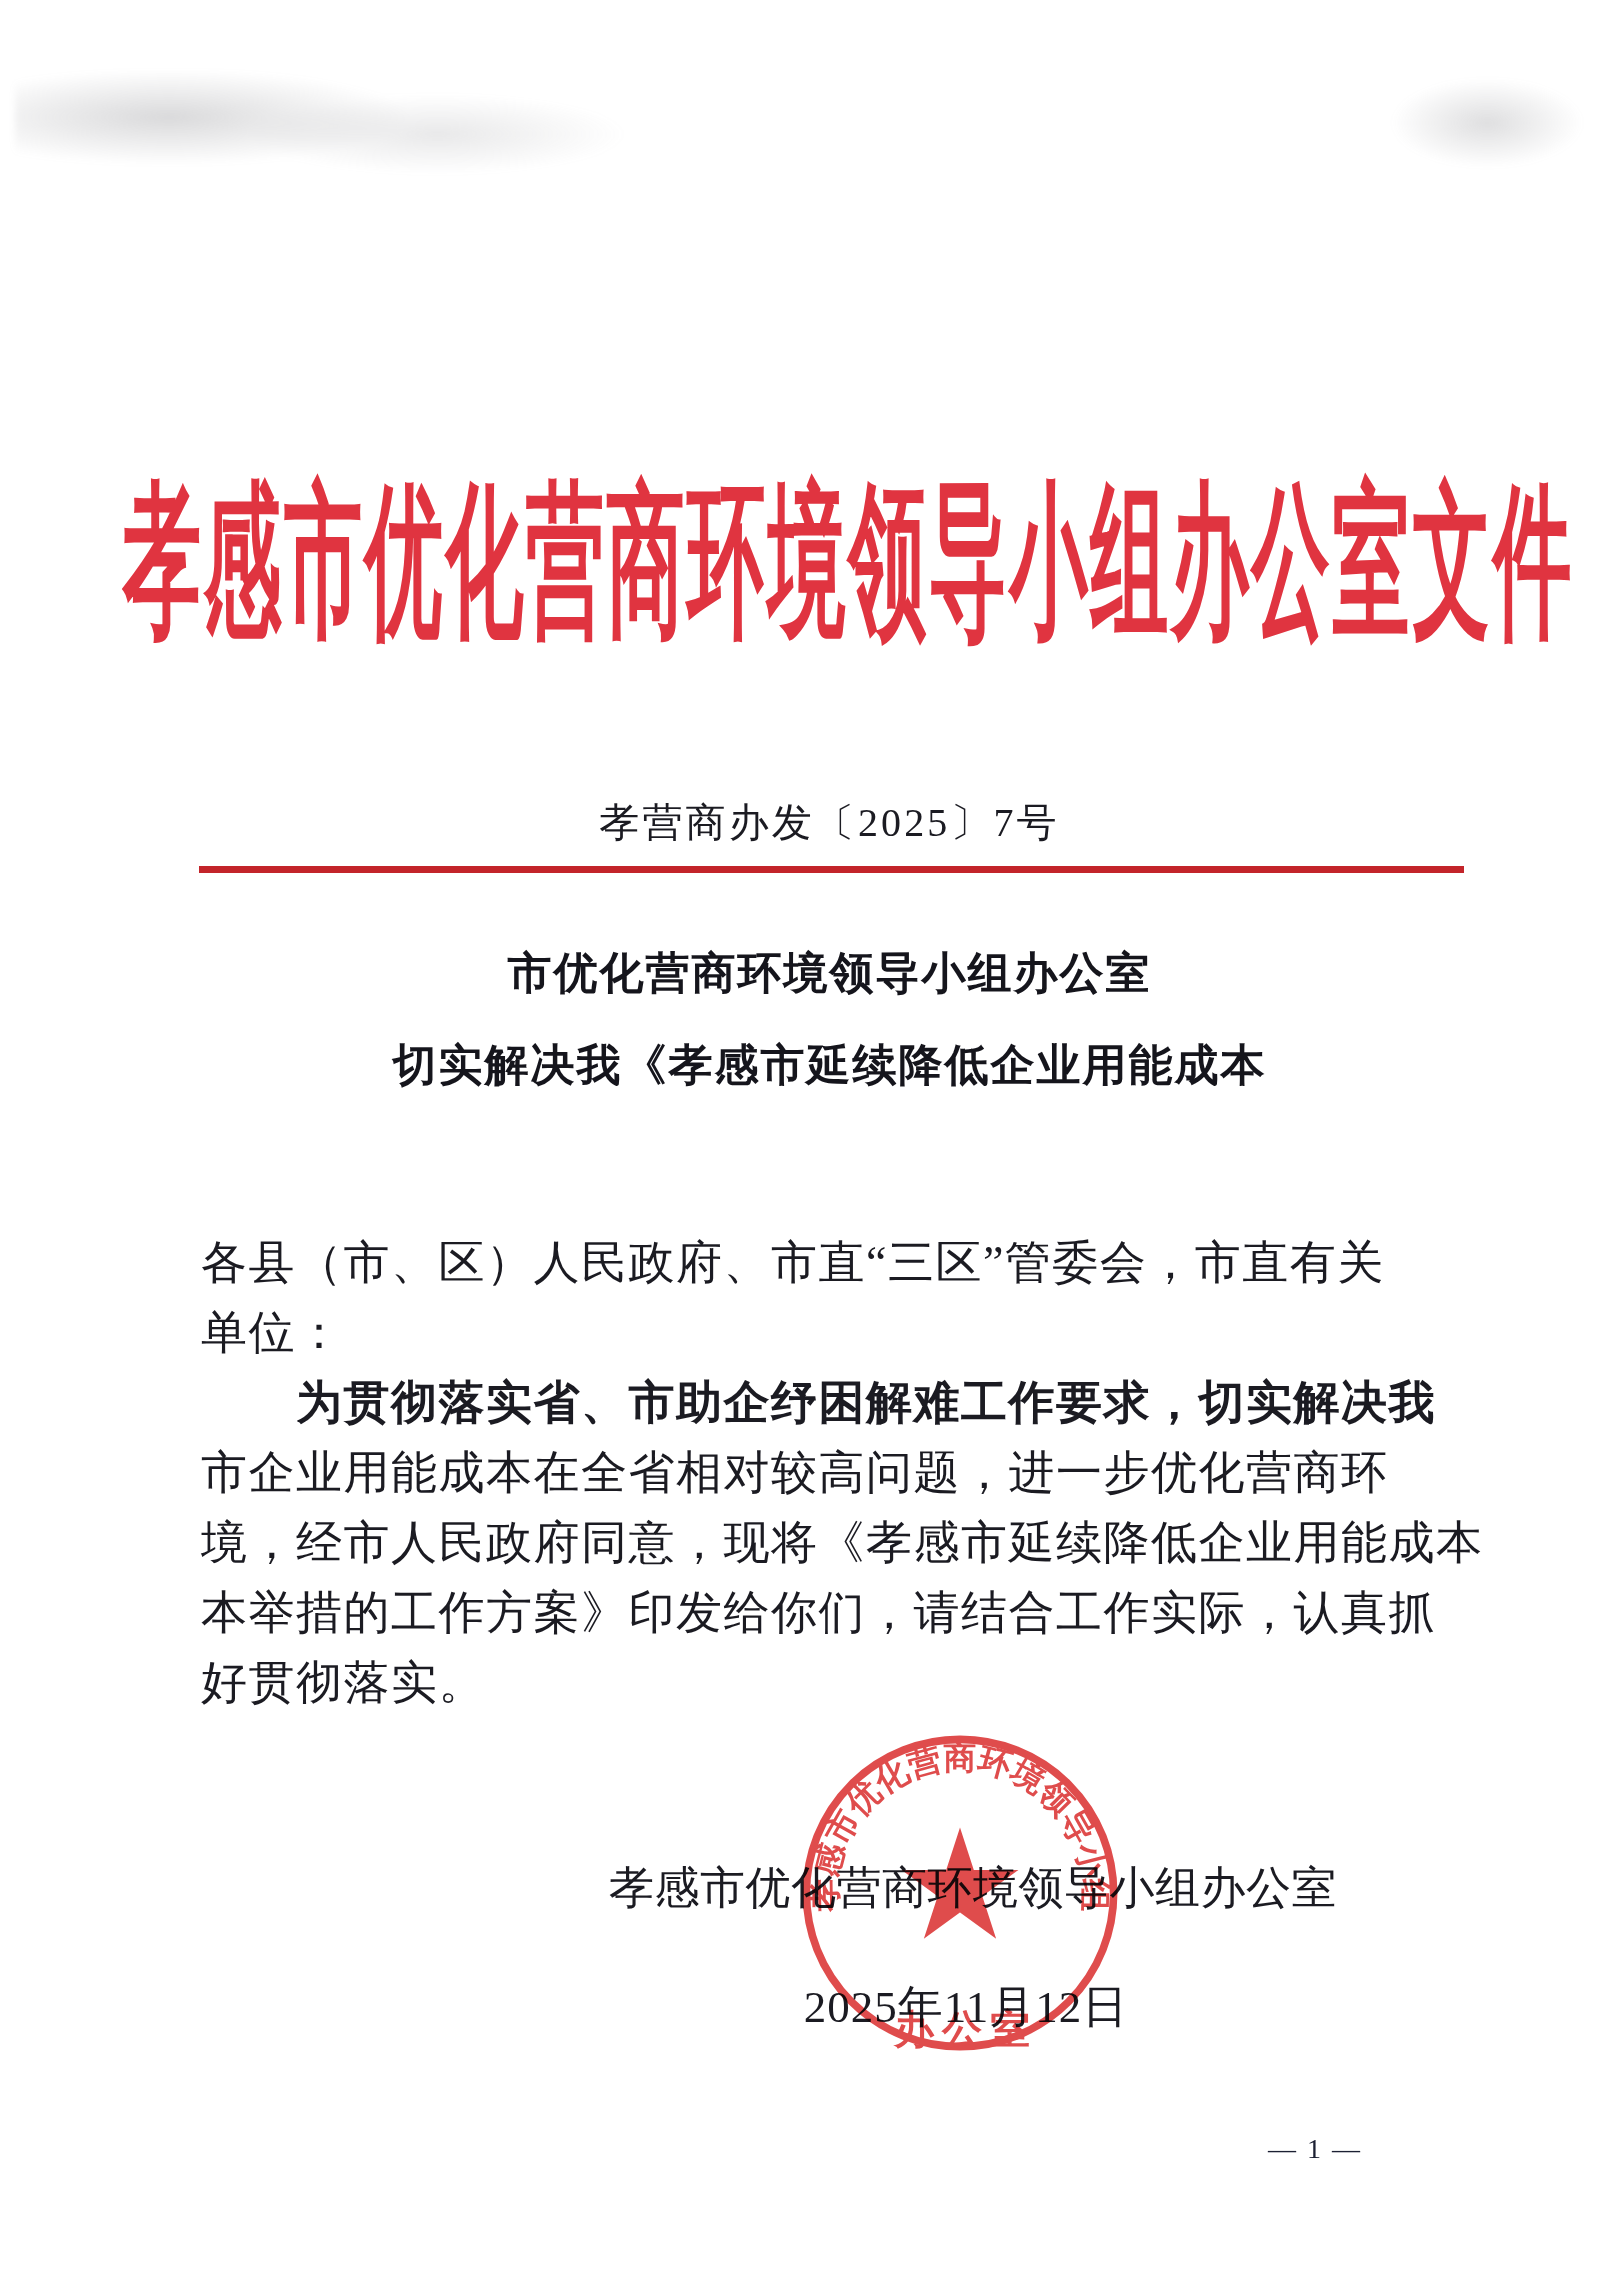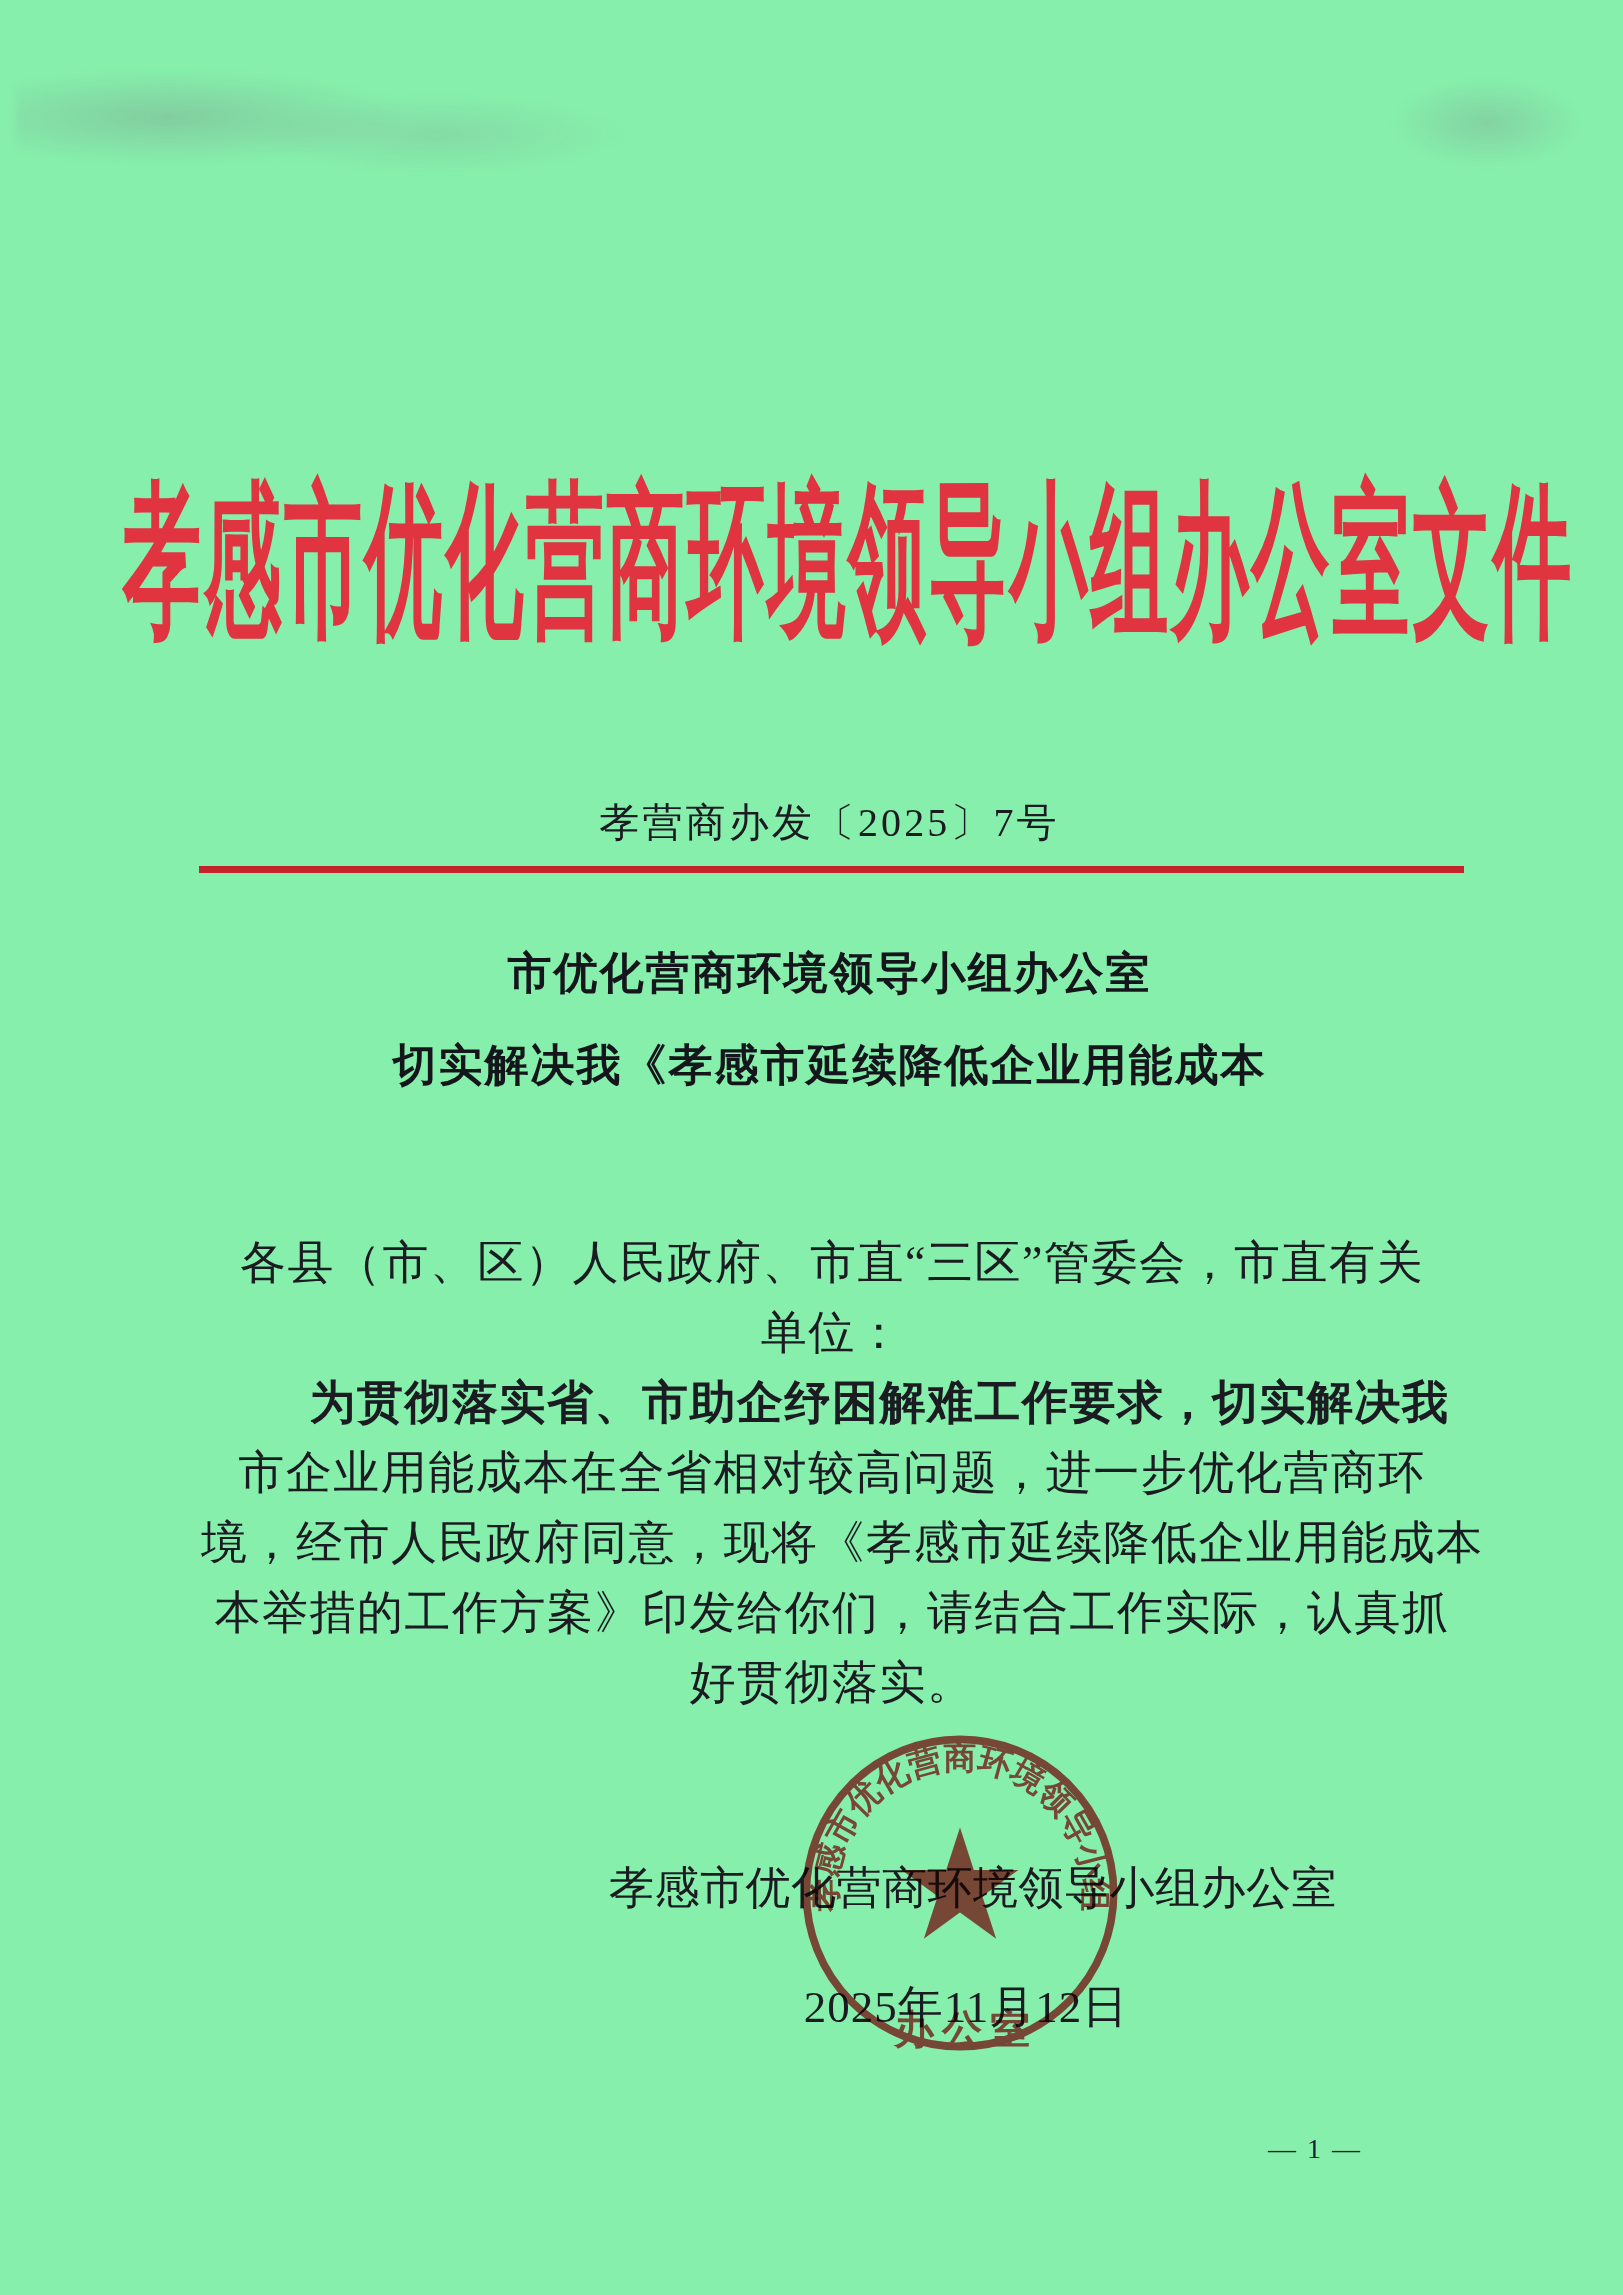--- a/index.html
+++ b/index.html
@@ -1,19 +1,19 @@
 <!DOCTYPE html>
 <html style="font-size:8.2px"><head>
 <meta charset="utf-8">
 <style>
   html,body{margin:0;padding:0;background:#9a9a9a;}
   .page{
     position:relative;
     width:1624px;height:2295px;
-    background:#86efac;
+    background:#ffffff;
     overflow:hidden;
     font-family:"Liberation Serif", serif;
   }
   
   .smudge{position:absolute;pointer-events:none;}
   .smudge.left{
     left:15.4px;top:72px;width:768px;height:113px;
     background:
       radial-gradient(ellipse 45% 60% at 20% 40%, rgba(120,120,125,.28), rgba(120,120,125,0) 70%),
       radial-gradient(ellipse 35% 50% at 55% 55%, rgba(130,130,135,.18), rgba(130,130,135,0) 70%);
@@ -55,21 +55,21 @@
     text-align:center;
     font-size:44px;
     font-weight:bold;
     line-height:92px;
     letter-spacing:2px;
     font-family:"Liberation Sans", sans-serif;
     white-space:nowrap;
   }
   .body-block{
     position:absolute;
-    left:201px;top:1228px;width:1262px;text-align:center;
+    left:201px;top:1228px;width:1262px;
   }
   .body-line{
     font-size:46px;
     line-height:70px;
     letter-spacing:1.5px;
     white-space:nowrap;
     font-family:"Liberation Serif", serif;
   }
   .body-line.indent{ text-indent:95px;font-weight:bold; }
   .sig-block{

